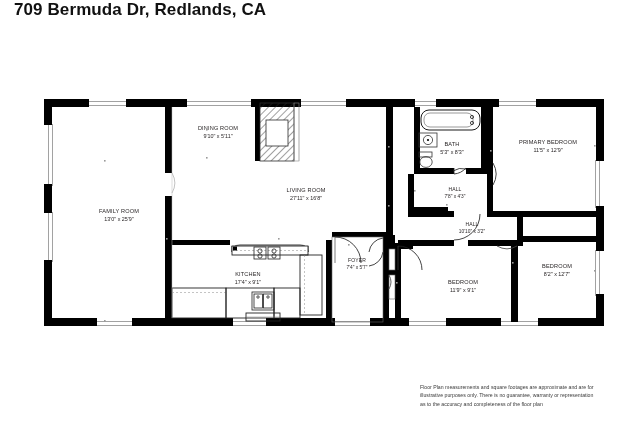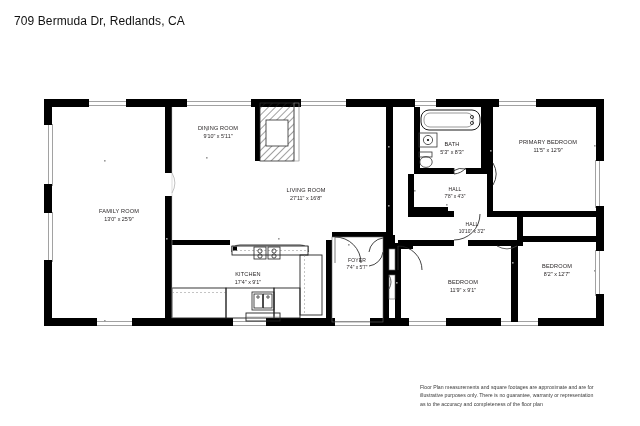--- a/index.html
+++ b/index.html
@@ -10,23 +10,23 @@
   body {
     width: 640px;
     height: 426px;
     position: relative;
     font-family: "Liberation Sans", sans-serif;
     overflow: hidden;
   }
   #page-title {
     position: absolute;
     left: 14px;
-    top: 14px;
-    font-size: 12px;
-    font-weight: normal;
+    top: 0;
+    font-size: 17px;
+    font-weight: bold;
     color: #111111;
     letter-spacing: 0.1px;
     white-space: nowrap;
   }
   #plan-svg {
     position: absolute;
     left: 0;
     top: 0;
   }
   .room-name {

